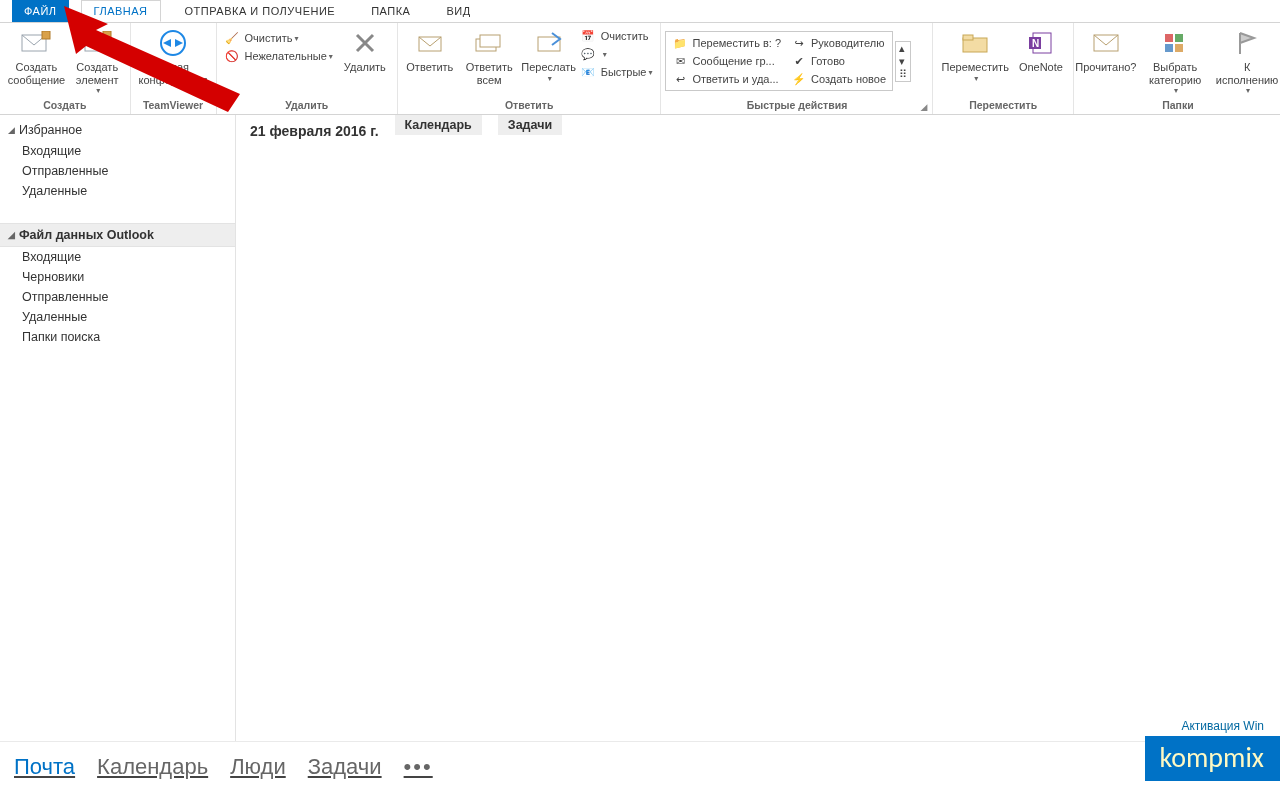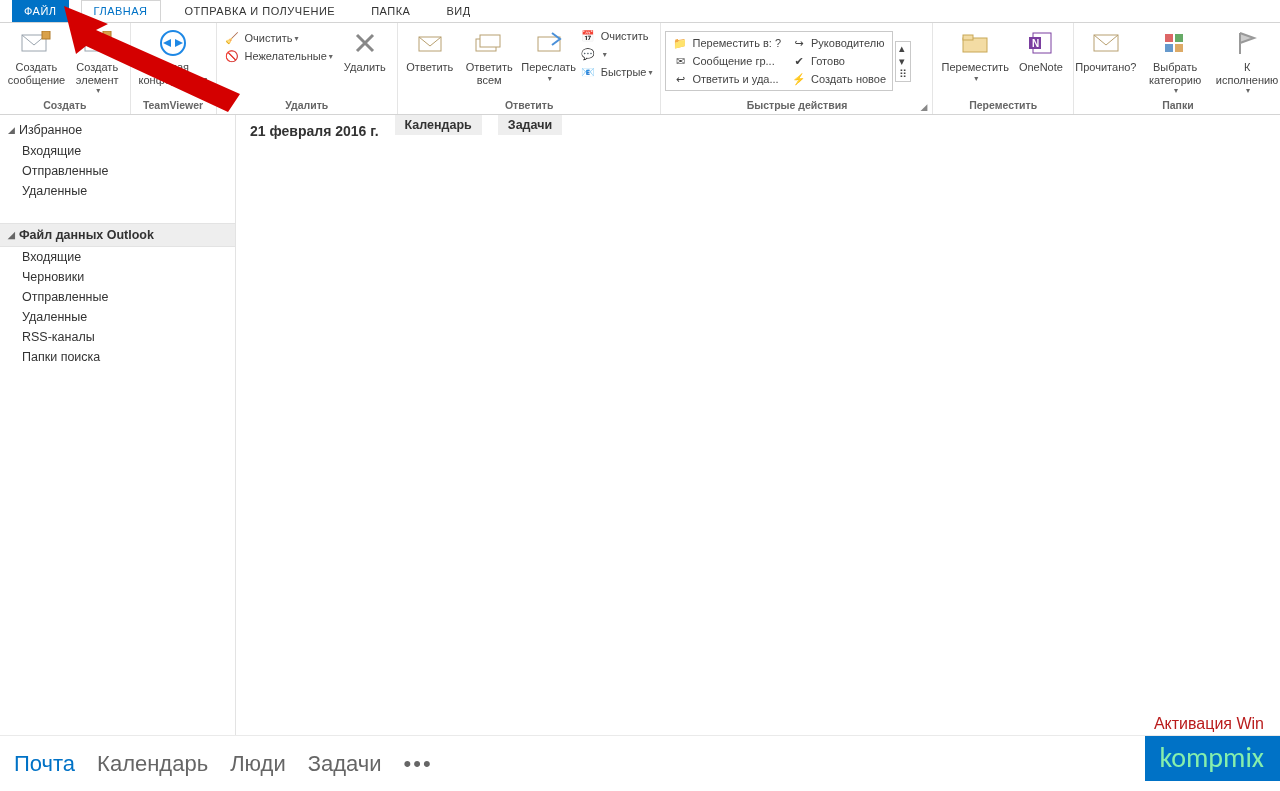--- a/index.html
+++ b/index.html
@@ -28,27 +28,27 @@
   .nav-head { display:flex; align-items:center; padding:4px 8px; cursor:pointer; }
   .nav-head .tri { font-size:9px; margin-right:4px; color:#666; }
   .nav-head.bold { font-weight:bold; background:#eee; border-top:1px solid #e3e3e3; border-bottom:1px solid #e3e3e3; }
   .nav-item { padding:3px 8px 3px 22px; cursor:pointer; }
   .content { flex:1; display:flex; flex-direction:row; }
   .date { font-weight:bold; font-size:14px; color:#333; padding:8px 10px 8px 14px; }
   .panels { display:flex; gap:16px; padding:0 0 0 6px; }
   .panel { flex:1; }
   .panel-h { background:#eee; font-weight:bold; font-size:12.5px; padding:3px 10px; color:#333; }
   
-  .bottom { position:absolute; left:0; bottom:0; width:100%; height:56px; display:flex; align-items:center; padding:0 14px; background:#fff; border-top:1px solid #eaeaea; }
+  .bottom { position:absolute; left:0; bottom:0; width:100%; height:50px; display:flex; align-items:center; padding:0 14px; background:#fff; border-top:1px solid #eaeaea;text-decoration:underline; }
   .bitem { font-size:22px; color:#666; margin-right:22px; cursor:pointer; }
   .bitem.active { color:#0072c6; }
   .dots { font-size:22px; color:#666; cursor:pointer; letter-spacing:2px; }
   
-  .wm { position:absolute; right:16px; bottom:58px; color:#b91c1c; font-size:16px;margin-left:32px; }
-  .brand { position:absolute; right:0; bottom:10px; background:#0072c6; color:#86efac; font-size:28px; padding:4px 16px 6px 14px; font-family:Calibri,"Segoe UI",sans-serif; }
+  .wm { position:absolute; right:16px; bottom:58px; color:#0369a1; font-size:12px;margin-left:32px; }
+  .brand { position:absolute; right:0; bottom:10px; background:#0072c6; color:#fef9c3; font-size:28px; padding:4px 16px 6px 14px; font-family:Calibri,"Segoe UI",sans-serif; }
   
   .arrow { position:absolute; left:24px; top:0; pointer-events:none; }
   svg { display:block; }
 </style>
 </head>
 <body>
 
 <div class="tabs">
   <div class="tab file">ФАЙЛ</div>
   <div class="tab active">ГЛАВНАЯ</div>
@@ -289,21 +289,20 @@
     <div class="nav-item">Удаленные</div>
     <div style="height:22px;"></div>
     <div class="nav-head bold">
       <span class="tri">◢</span>
       <span>Файл данных Outlook</span>
     </div>
     <div class="nav-item">Входящие</div>
     <div class="nav-item">Черновики</div>
     <div class="nav-item">Отправленные</div>
     <div class="nav-item">Удаленные</div>
-    <div class="nav-item">RSS-каналы</div>
     <div class="nav-item">Папки поиска</div>
   </div>
   <div class="content">
     <div class="date">21 февраля 2016 г.</div>
     <div class="panels">
       <div class="panel" style="flex:1.15;">
         <div class="panel-h">Календарь</div>
       </div>
       <div class="panel" style="flex:0.85;">
         <div class="panel-h">Задачи</div>

